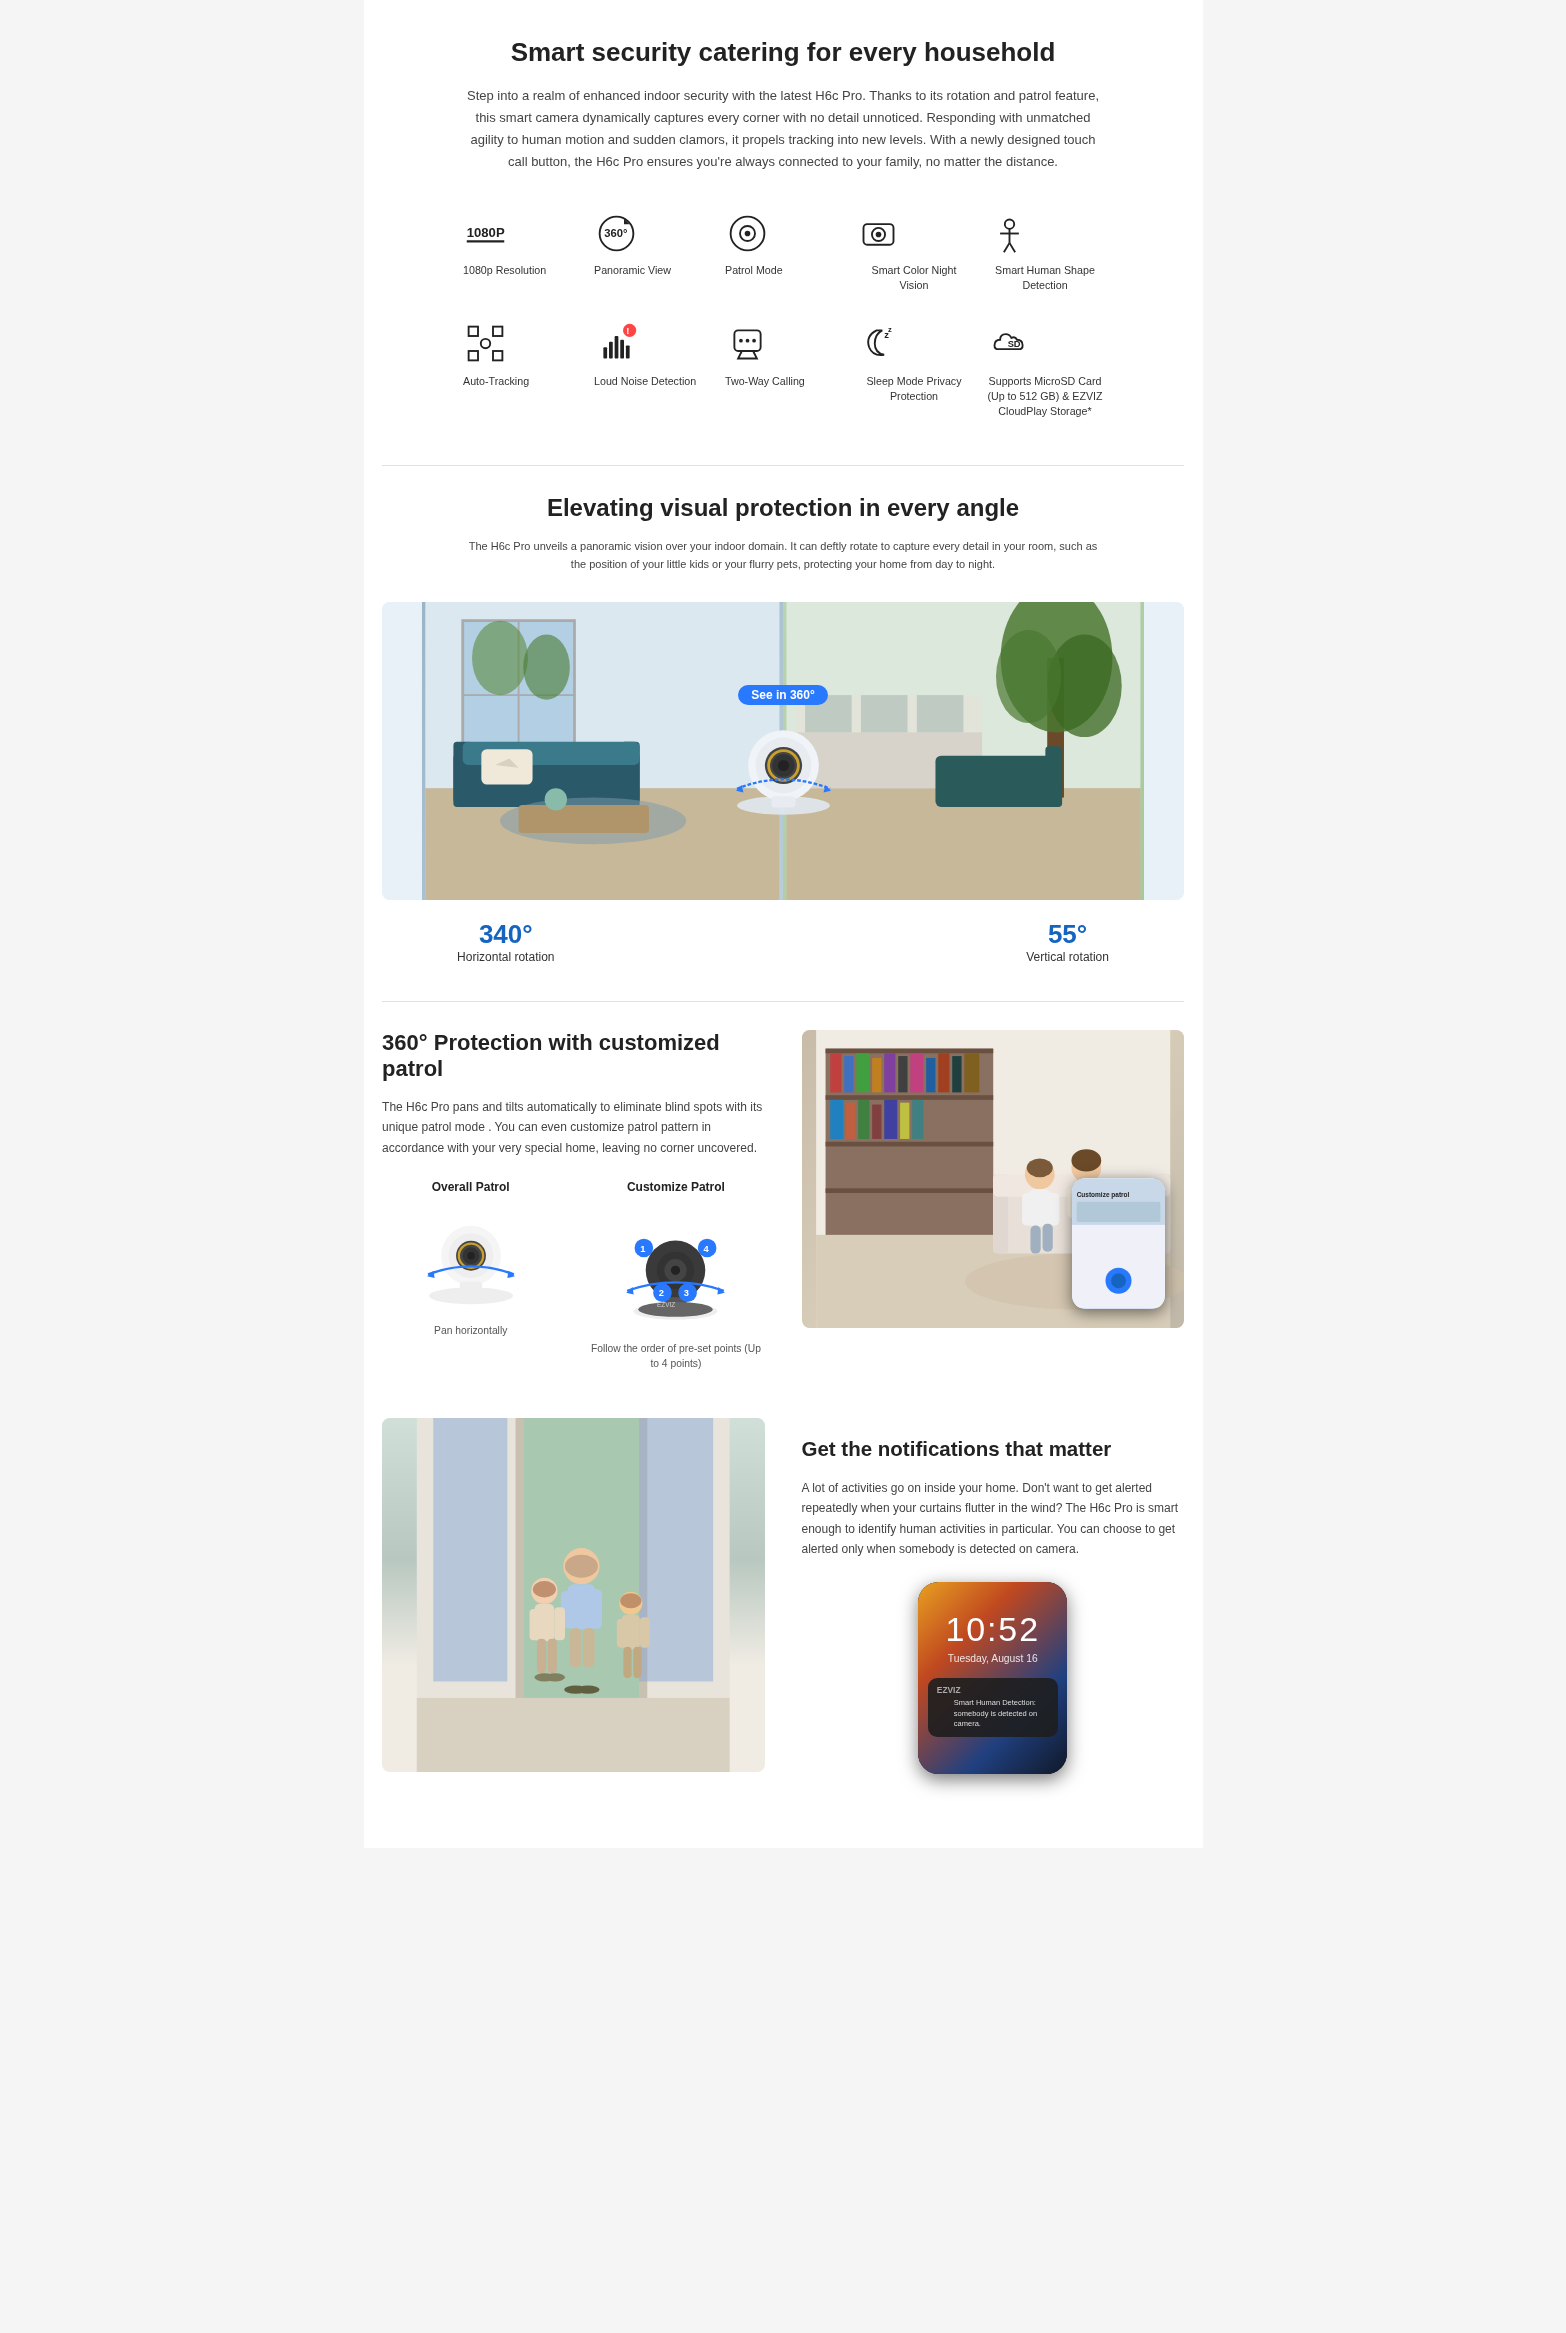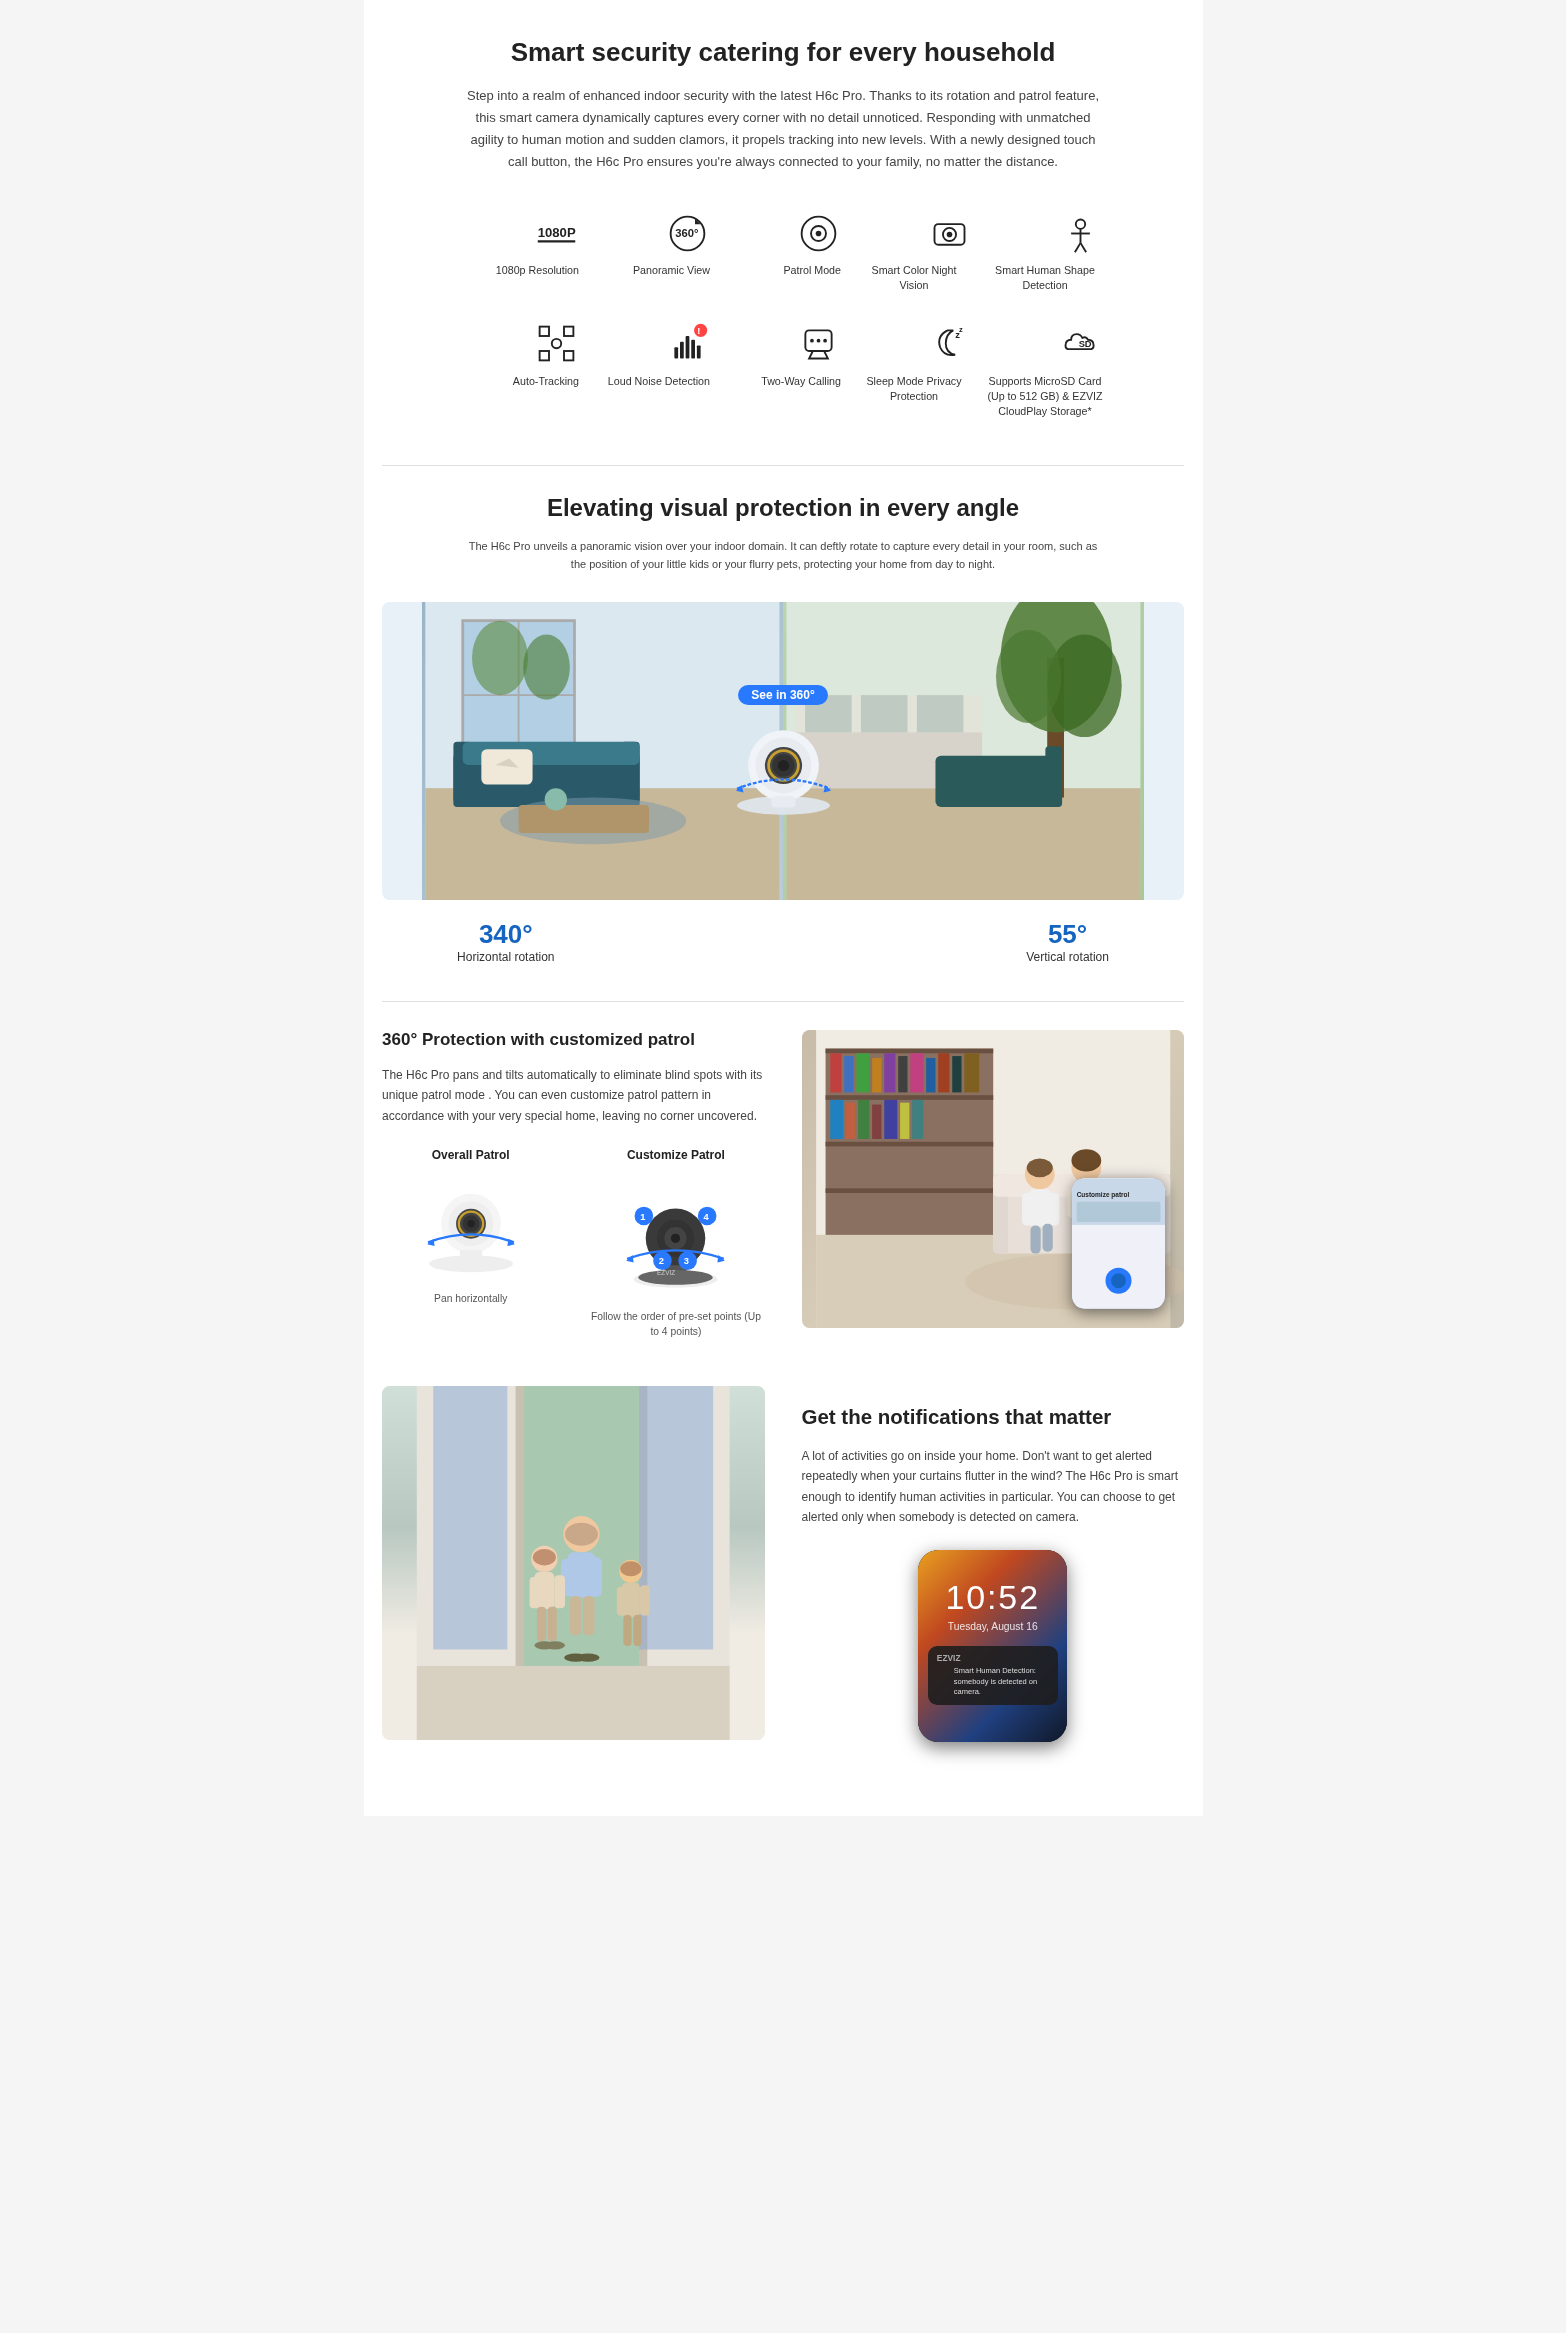--- a/index.html
+++ b/index.html
@@ -38,21 +38,21 @@
     .features-grid {
       display: flex;
       flex-wrap: wrap;
       justify-content: center;
       gap: 9.3px 0;
       margin-bottom: 9.3px;
     }
     .feature-item {
       display: flex;
       flex-direction: column;
-      align-items: flex-end;
+      align-items: flex-start;
       width: 131px;
       padding: 9.3px 7.5px;
     }
     .feature-icon {
       width: 45px;
       height: 45px;
       display: flex;
       align-items: center;
       justify-content: center;
       font-size: 26px;
@@ -160,21 +160,21 @@
     .section-patrol {
       display: flex;
       gap: 37px;
       margin-bottom: 47px;
       align-items: flex-start;
     }
     .patrol-text {
       flex: 1;
     }
     .patrol-text h3 {
-      font-size: 17px;
+      font-size: 22px;
       font-weight: 700;
       margin-bottom: 15px;
     }
     .patrol-text p {
       font-size: 12px;
       color: #444;
       line-height: 1.7;
       margin-bottom: 22.4px;
     }
     .patrol-modes {

